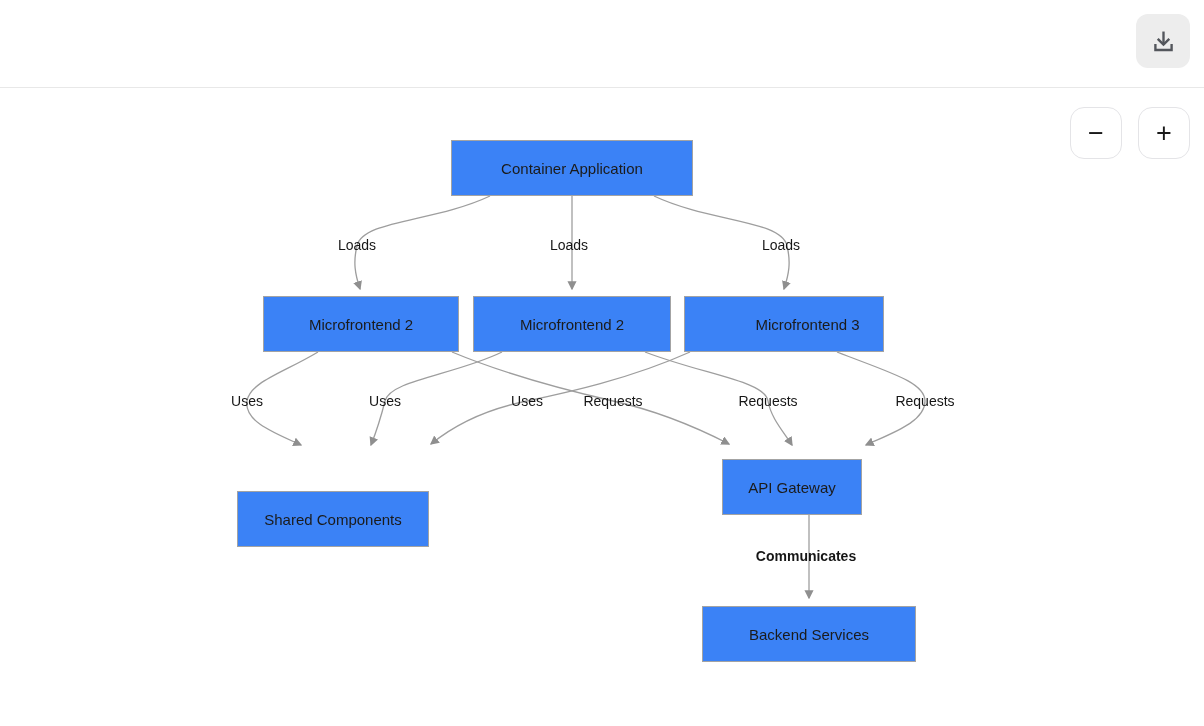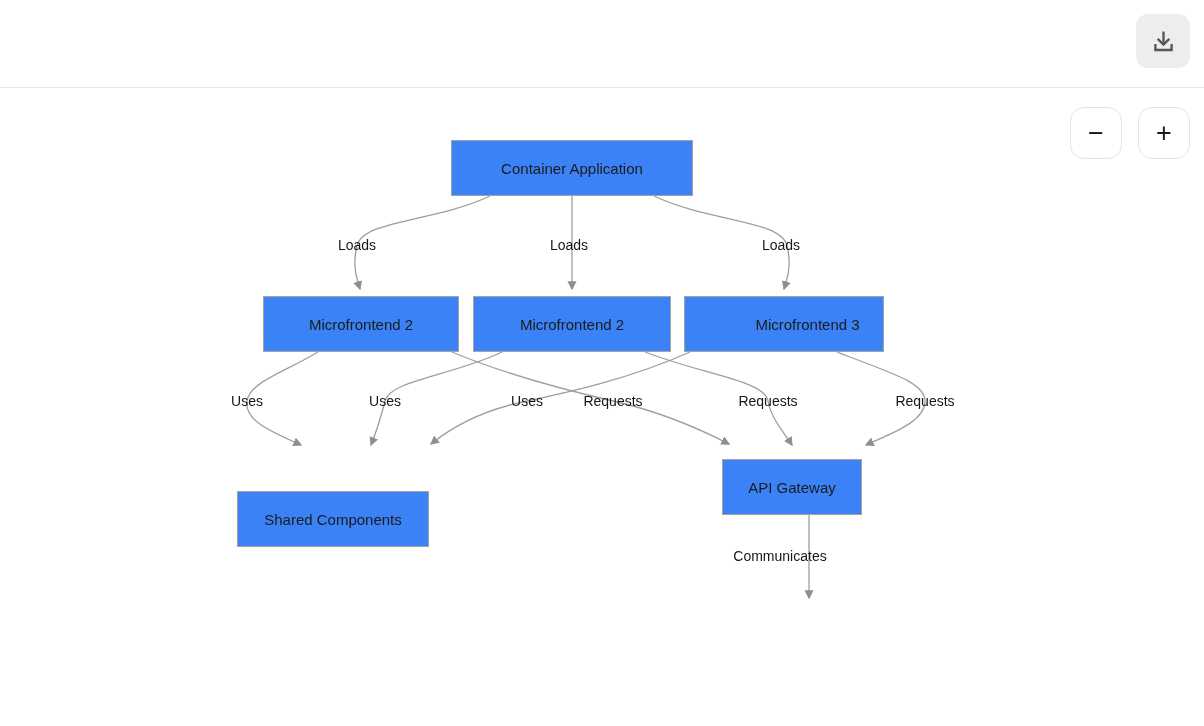--- a/index.html
+++ b/index.html
@@ -68,41 +68,44 @@
     <div id="labels-layer" style="position:absolute;left:0;top:0;width:100%;height:100%;pointer-events:none;">
         <div class="edge-label" style="left: 357px; top: 157px;">Loads</div>
         <div class="edge-label" style="left: 569px; top: 157px;">Loads</div>
         <div class="edge-label" style="left: 781px; top: 157px;">Loads</div>
         <div class="edge-label" style="left: 247px; top: 313px;">Uses</div>
         <div class="edge-label" style="left: 385px; top: 313px;">Uses</div>
         <div class="edge-label" style="left: 527px; top: 313px;">Uses</div>
         <div class="edge-label" style="left: 613px; top: 313px;">Requests</div>
         <div class="edge-label" style="left: 768px; top: 313px;">Requests</div>
         <div class="edge-label" style="left: 925px; top: 313px;">Requests</div>
-        <div class="edge-label" style="left: 780px; top: 468px;">Communicates</div>
+        <div class="edge-label" style="left: 806px; top: 468px; font-weight: bold;">Communicates</div>
       </div>
     <div id="nodes-layer" style="position:absolute;left:0;top:0;width:100%;height:100%;">
         <div class="node" style="left: 451px; top: 52px; width: 242px; height: 56px;">
           <span>Container Application</span>
         </div>
         <div class="node" style="left: 263px; top: 208px; width: 196px; height: 56px;">
           <span>Microfrontend 2</span>
         </div>
         <div class="node" style="left: 473px; top: 208px; width: 198px; height: 56px;">
           <span>Microfrontend 2</span>
         </div>
         <div class="node" style="left: 684px; top: 208px; width: 200px; height: 56px; padding-left: 47px;">
           <span>Microfrontend 3</span>
         </div>
         <div class="node" style="left: 237px; top: 363px; width: 192px; height: 56px; margin-top: 40px;">
           <span>Shared Components</span>
         </div>
         <div class="node" style="left: 722px; top: 371px; width: 140px; height: 56px;">
           <span>API Gateway</span>
         </div>
+        <div class="node" style="left: 702px; top: 518px; width: 214px; height: 56px;">
+          <span>Backend Services</span>
+        </div>
       </div>
 
     <button class="zoom-btn zoom-out">
         <span>−</span>
       </button>
     <button class="zoom-btn zoom-in">
         <span>+</span>
       </button>
   </div>
 

